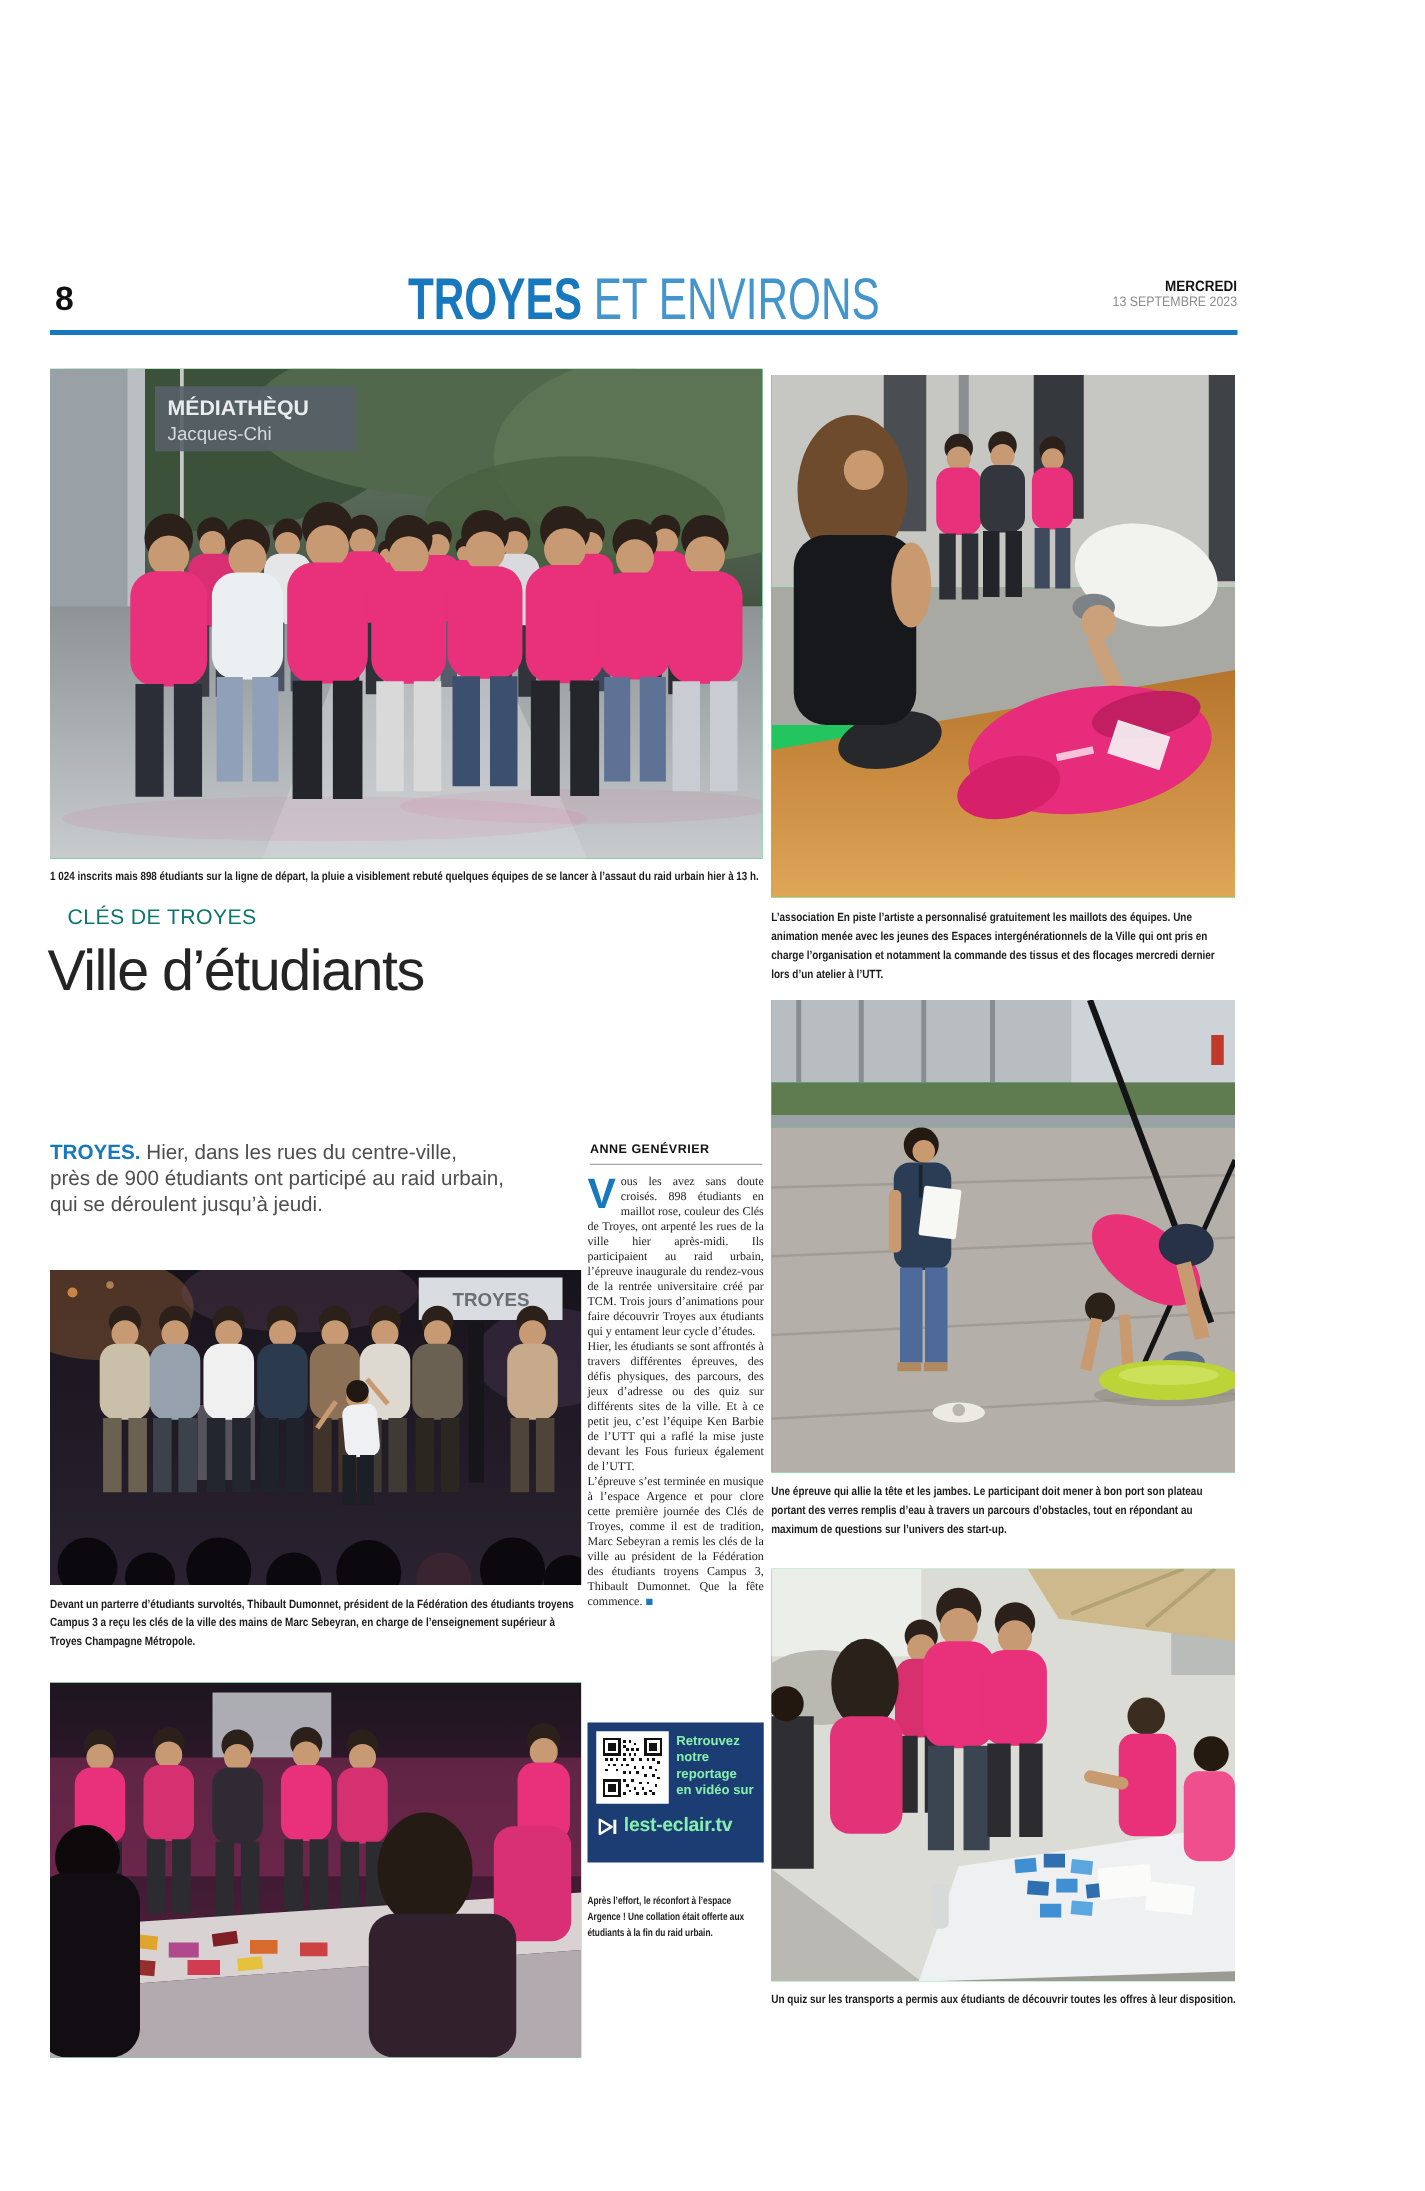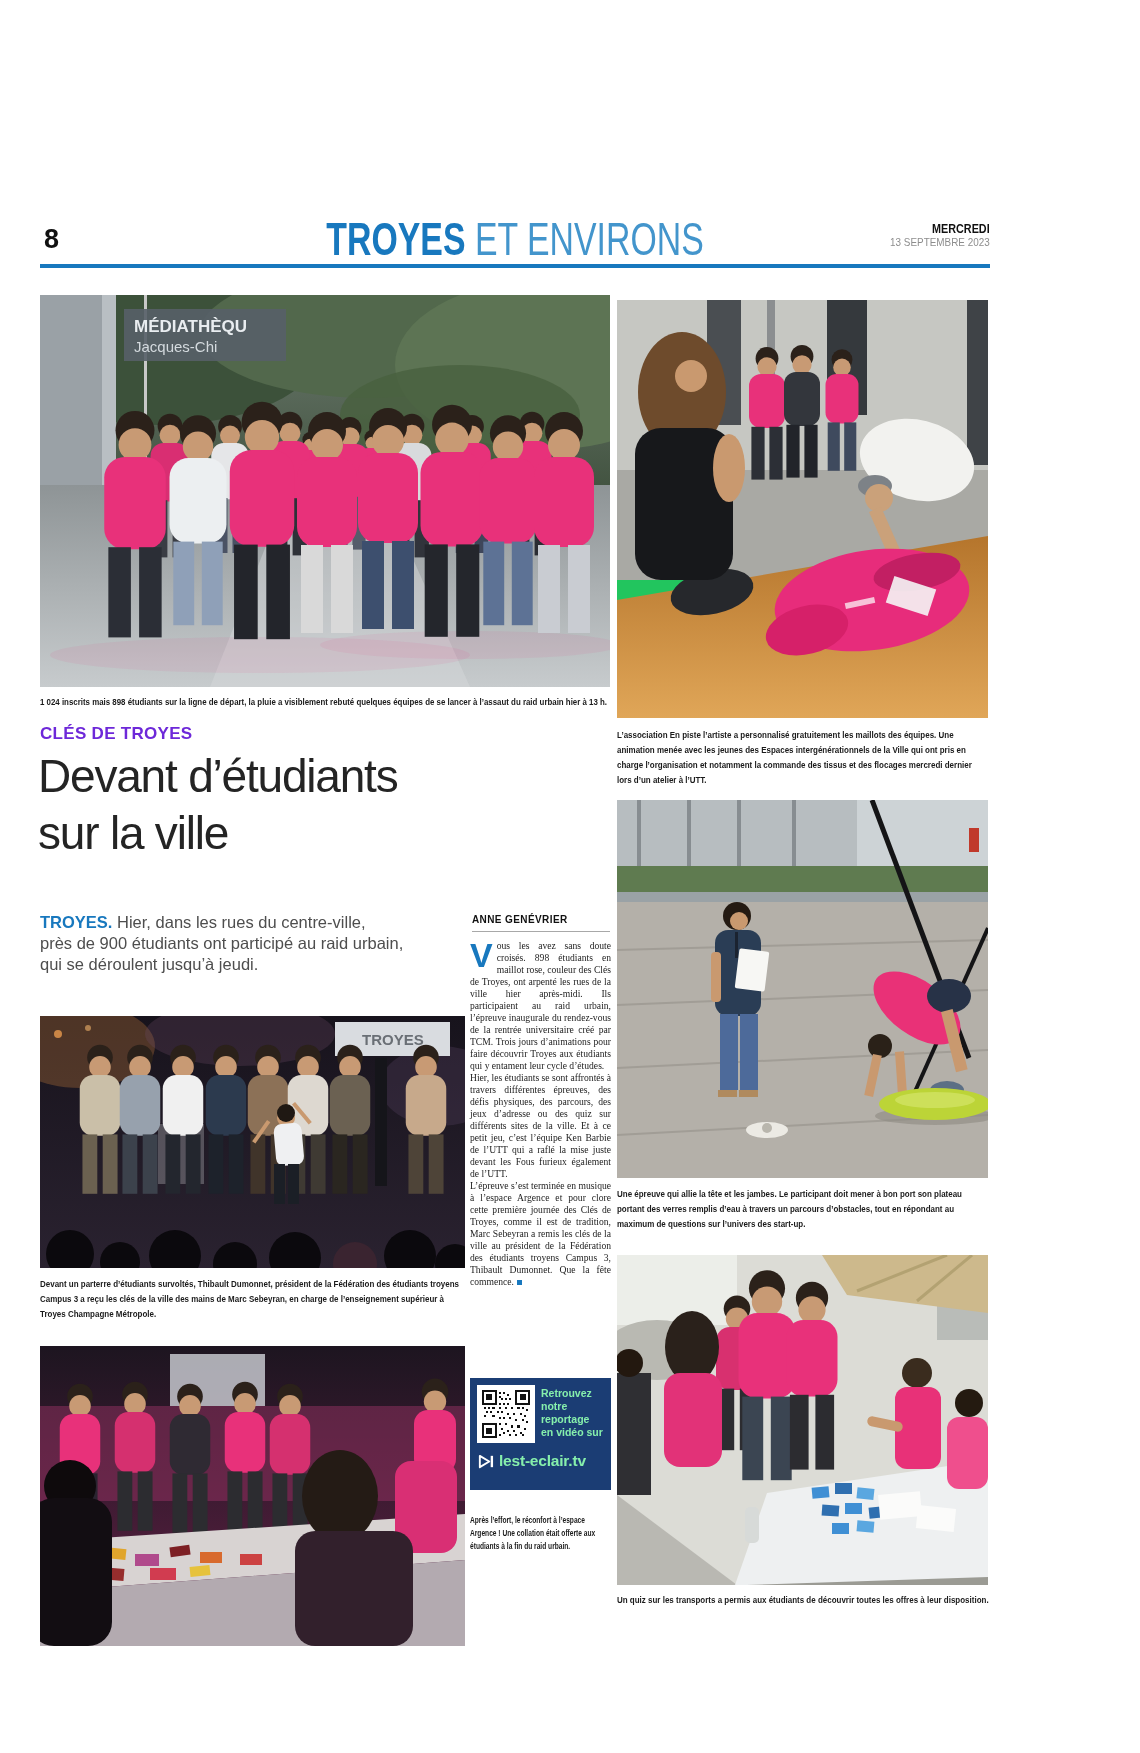--- a/index.html
+++ b/index.html
@@ -17,21 +17,21 @@
   .date{font-size:11px;color:#8d8d8d;line-height:13px;}
   .rule{left:40px;top:264px;width:950px;height:4px;background:#1878be;}
   
   .photo{overflow:hidden;background:#22c55e;}
   .photo svg{display:block;width:100%;height:100%;}
   
   .cap{font-weight:700;font-size:9.5px;line-height:15px;color:#1b1b1b;transform:scaleX(.84);transform-origin:0 0;}
   .cap-one{white-space:nowrap;}
   .cap-sm{font-size:8.5px;line-height:13px;transform:scaleX(.78);transform-origin:0 0;}
   
-  .kicker{left:40px;top:724px;font-size:17px;font-weight:bold;color:#6d28d9;letter-spacing:.3px;}
+  .kicker{left:54px;top:724px;font-size:17px;font-weight:normal;color:#0f766e;letter-spacing:.3px;}
   .headline{left:38px;top:748px;font-size:46px;line-height:57px;font-weight:300;color:#242424;letter-spacing:-1.2px;}
   .lede{left:40px;top:912px;font-size:16.5px;line-height:21px;color:#4e4e4e;}
   .lede .loc{color:#1878be;font-weight:bold;}
   .lede sup{font-size:9px;vertical-align:super;}
   .byline{left:472px;top:914px;font-size:10px;font-weight:bold;letter-spacing:.4px;color:#111;}
   .brule{left:472px;top:931px;width:138px;height:1px;background:#a8a8a8;}
   .bodycol{left:470px;top:940px;width:141px;font-family:"Liberation Serif",serif;font-size:9.6px;line-height:12px;text-align:justify;color:#1c1c1c;}
   .bodycol p{margin:0;}
   .dropcap{float:left;font-family:"Liberation Sans",sans-serif;font-size:34px;line-height:28px;font-weight:bold;color:#1878be;padding:1px 4px 0 0;}
   .endmark{display:inline-block;width:5px;height:5px;background:#1878be;margin-left:3px;}
@@ -116,22 +116,21 @@
       <use href="#prsn" transform="translate(348,238) scale(2.0)" style="--legs:#3d4f6e"></use>
       <use href="#prsn" transform="translate(412,241) scale(2.1)" style="--legs:#24262c"></use>
       <use href="#prsn" transform="translate(468,239) scale(1.9)" style="--legs:#5d7295"></use>
       <use href="#prsn" transform="translate(524,242) scale(2.0)" style="--legs:#c9ccd2"></use>
     </svg>
   </div>
   <div class="abs cap cap-one" style="left:40px;top:694px;transform:scaleX(.83)">1 024 inscrits mais 898 étudiants sur la ligne de départ, la pluie a visiblement rebuté quelques équipes de se lancer à l’assaut du raid urbain hier à 13 h.</div>
 
   <div class="abs kicker">CLÉS DE TROYES</div>
   <div class="abs headline">
-    <div>Devant d’étudiants</div>
-    <div>sur la ville</div>
+    <div>Ville d’étudiants</div>
   </div>
   <div class="abs lede">
     <div><span class="loc">TROYES.</span><span> Hier, dans les rues du centre-ville,</span></div>
     <div>près de 900 étudiants ont participé au raid urbain,</div>
     <div>qui se déroulent jusqu’à jeudi.</div>
   </div>
 
   <div class="abs photo" style="left:40px;top:1016px;width:425px;height:252px">
     <svg viewBox="0 0 425 252" preserveAspectRatio="none">
       <defs>

